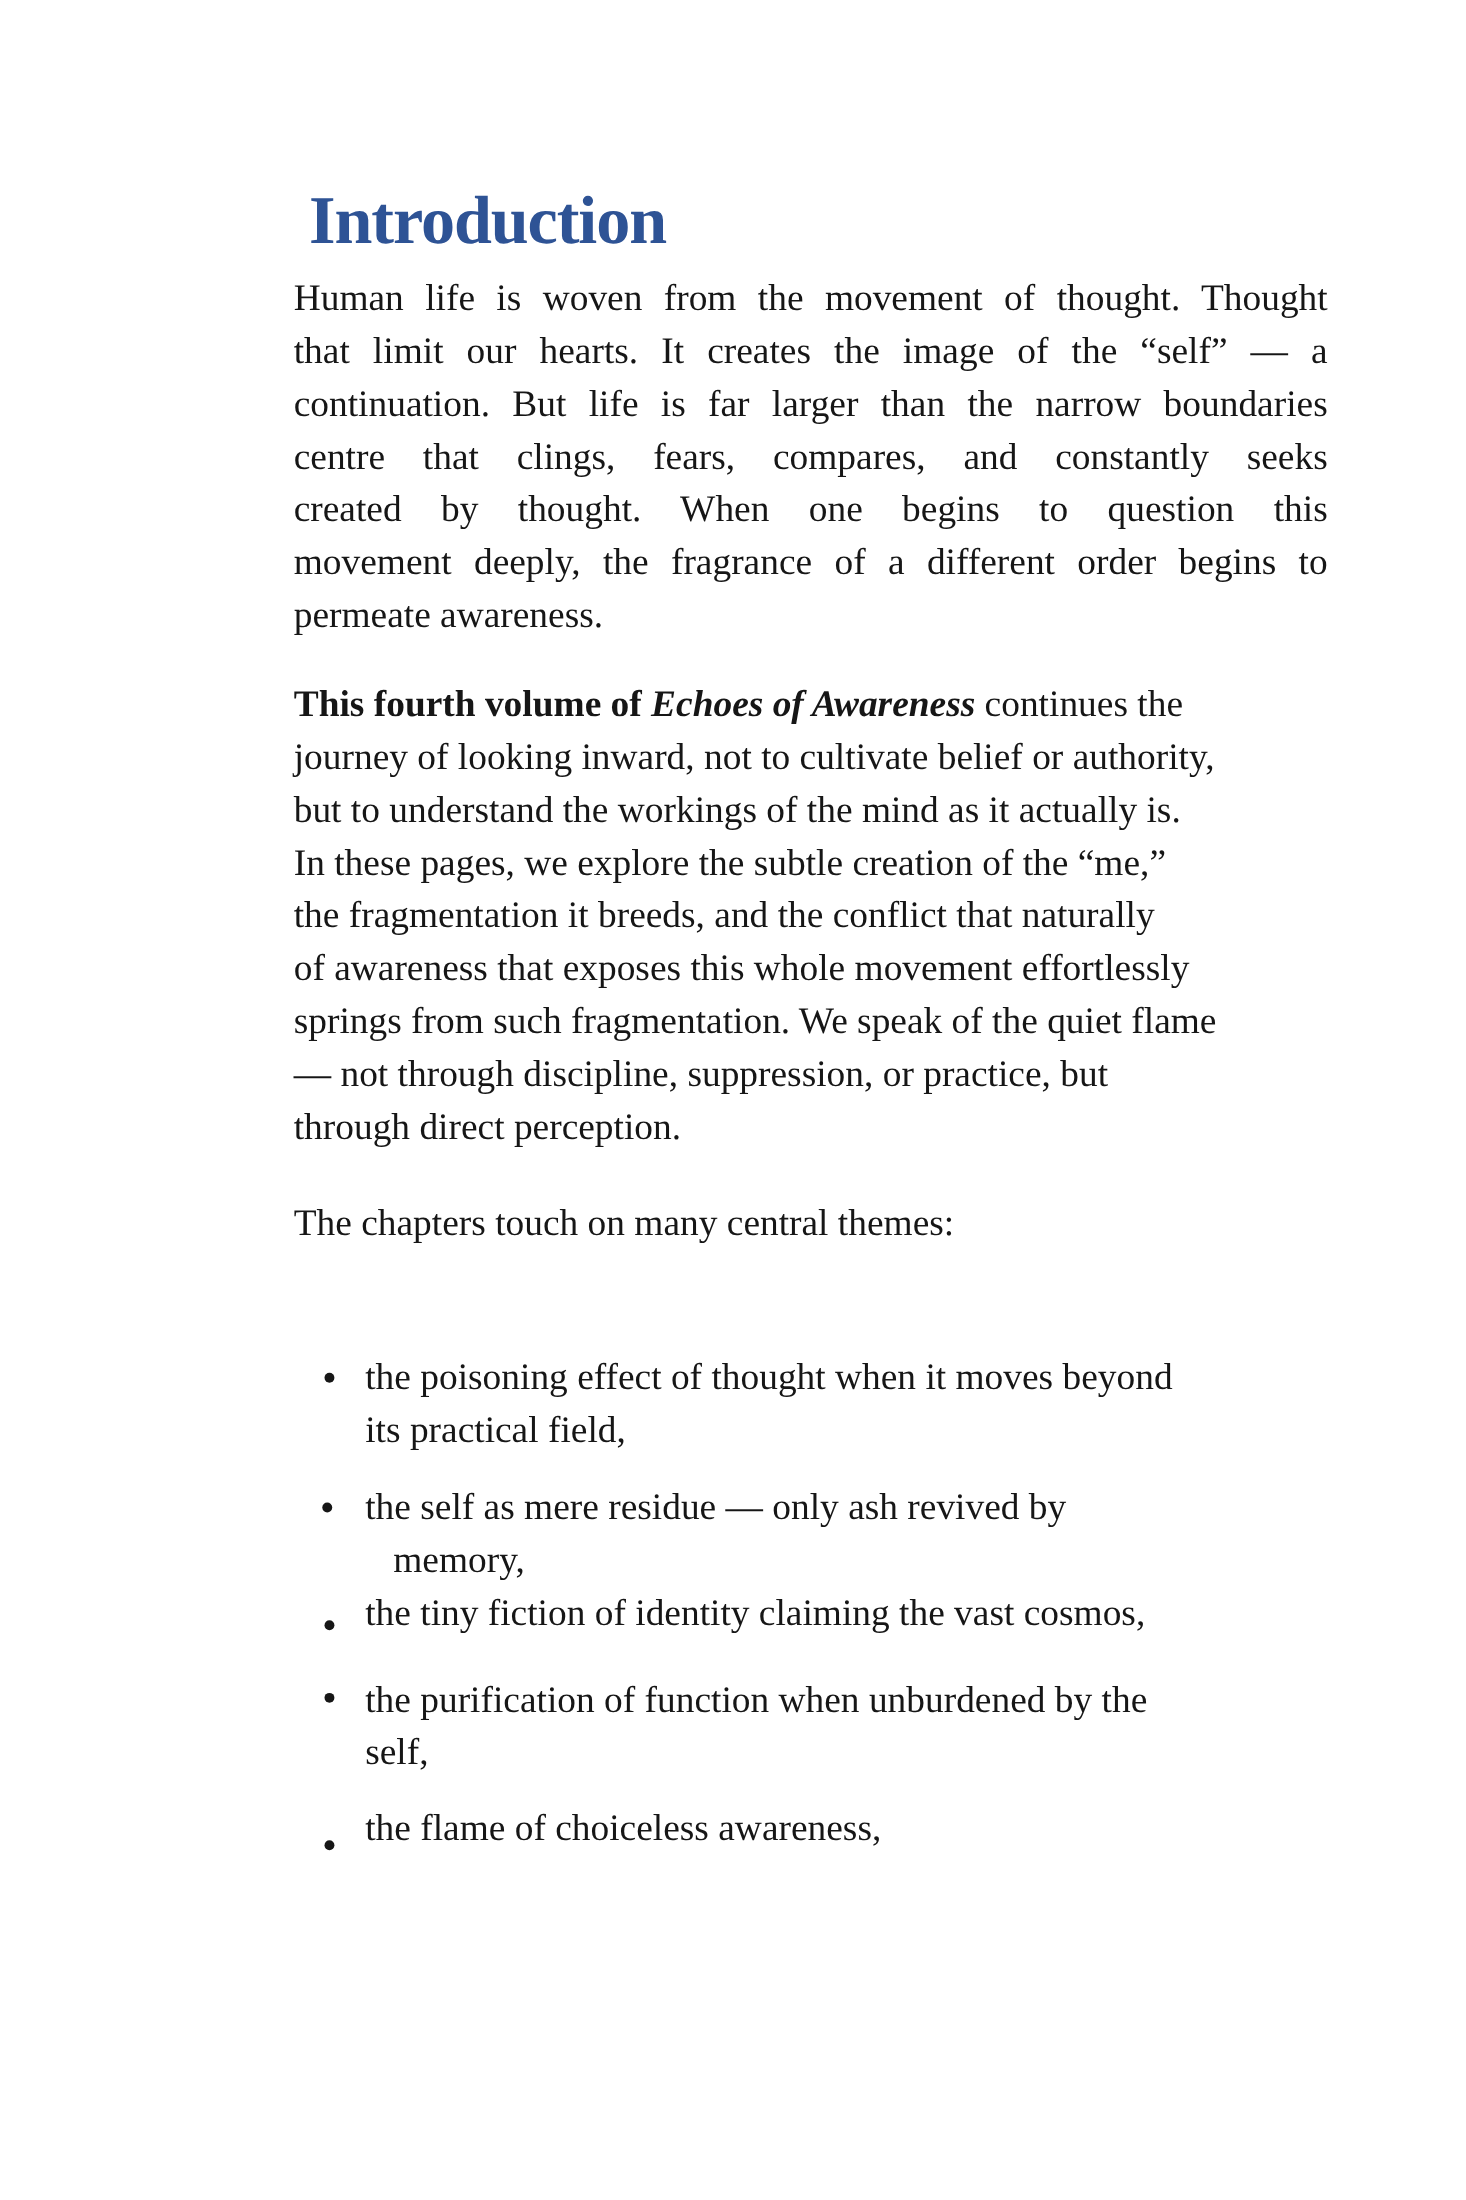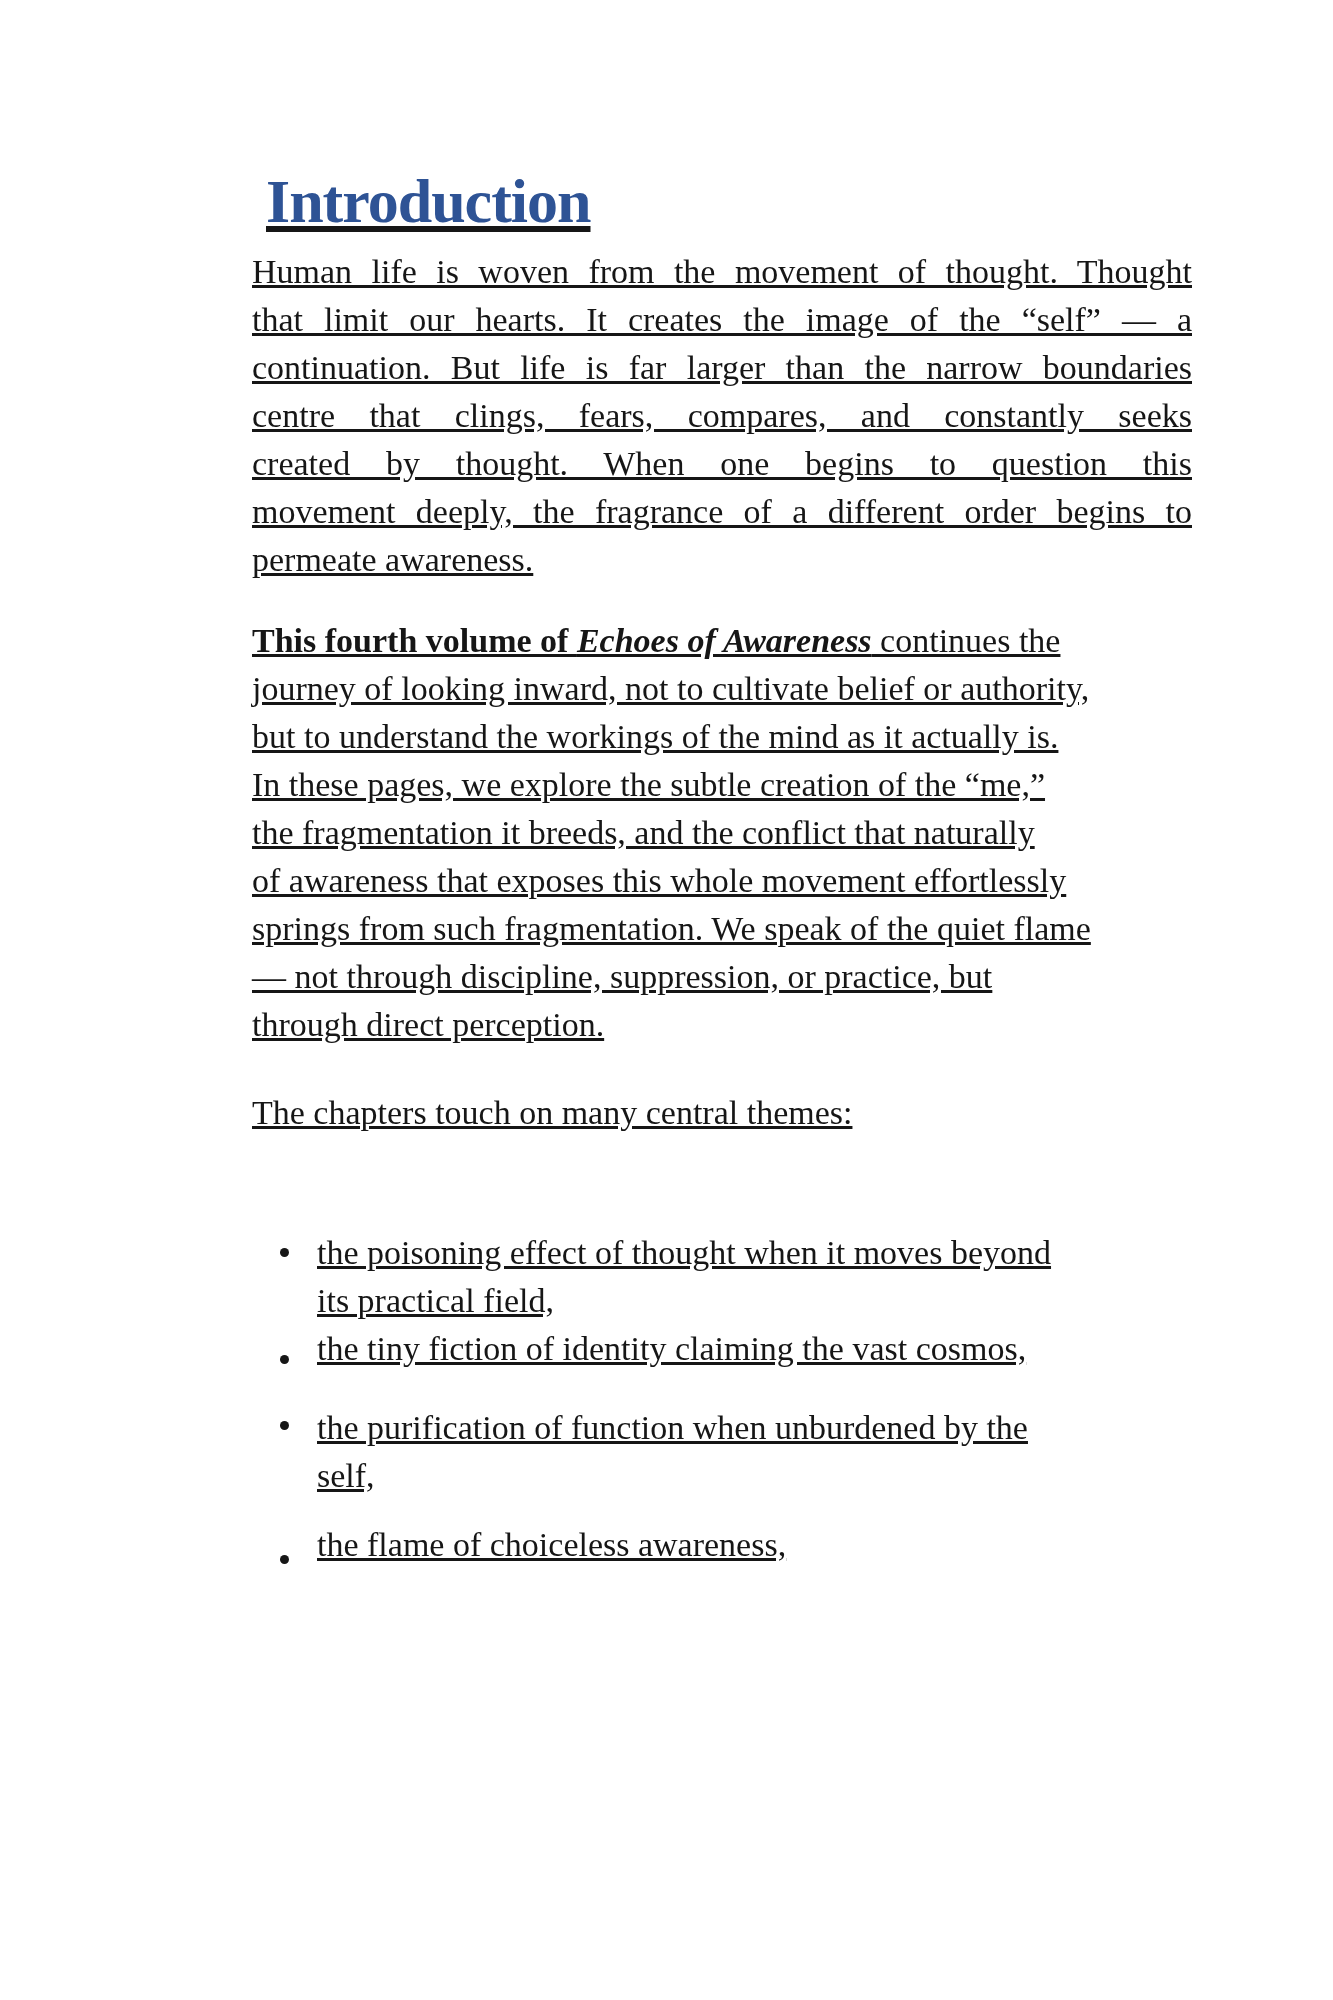--- a/index.html
+++ b/index.html
@@ -7,24 +7,23 @@
     position: relative;
     width: 1333px;
     height: 2000px;
     background: #ffffff;
     overflow: hidden;
     font-family: "Liberation Serif", serif;
     color: #161616;
   }
   .content {
     position: absolute;
-    left: 252px;
+    left: 267px;
     top: 0;
     width: 940px;
-    text-decoration: underline;
   }
   h1.heading {
     margin: 170px 0 0 14px;
     font-size: 62px;
     line-height: 62px;
     font-weight: bold;
     color: #2e5395;
     letter-spacing: -1px;
   }
   .para {
@@ -109,20 +108,25 @@
     </div>
 
     <div class="para p3">The chapters touch on many central themes:</div>
 
     <ul class="bullets">
       <li class="item-1">
         <span class="dot"></span>
         <span class="btext">the poisoning effect of thought when it moves beyond
 its practical field,</span>
       </li>
+      <li class="item-2">
+        <span class="dot"></span>
+        <span class="btext">the self as mere residue — only ash revived by
+&nbsp;&nbsp;&nbsp;memory,</span>
+      </li>
       <li class="item-3">
         <span class="dot"></span>
         <span class="btext">the tiny fiction of identity claiming the vast cosmos,</span>
       </li>
       <li class="item-4">
         <span class="dot"></span>
         <span class="btext">the purification of function when unburdened by the
 self,</span>
       </li>
       <li class="item-5">

